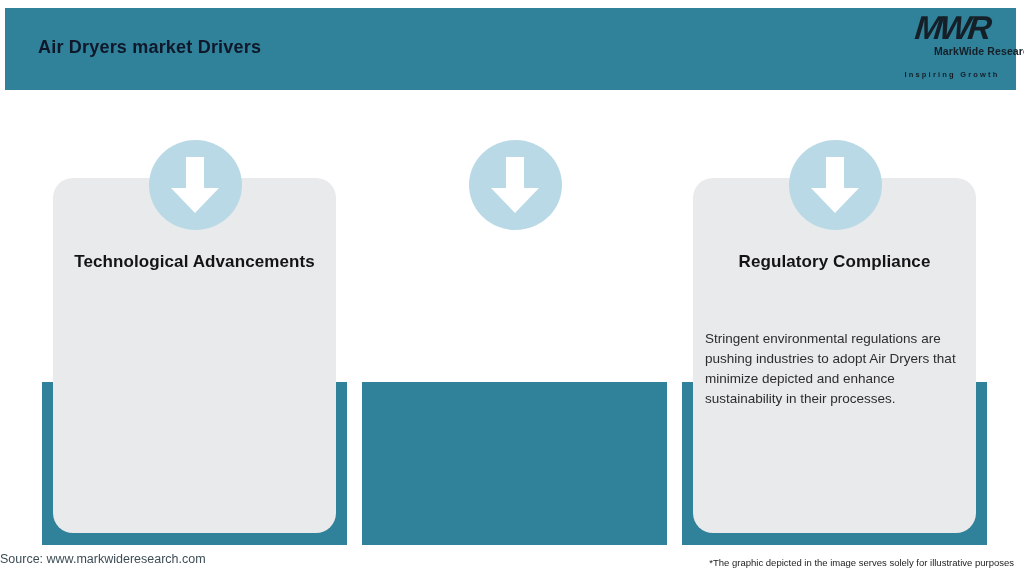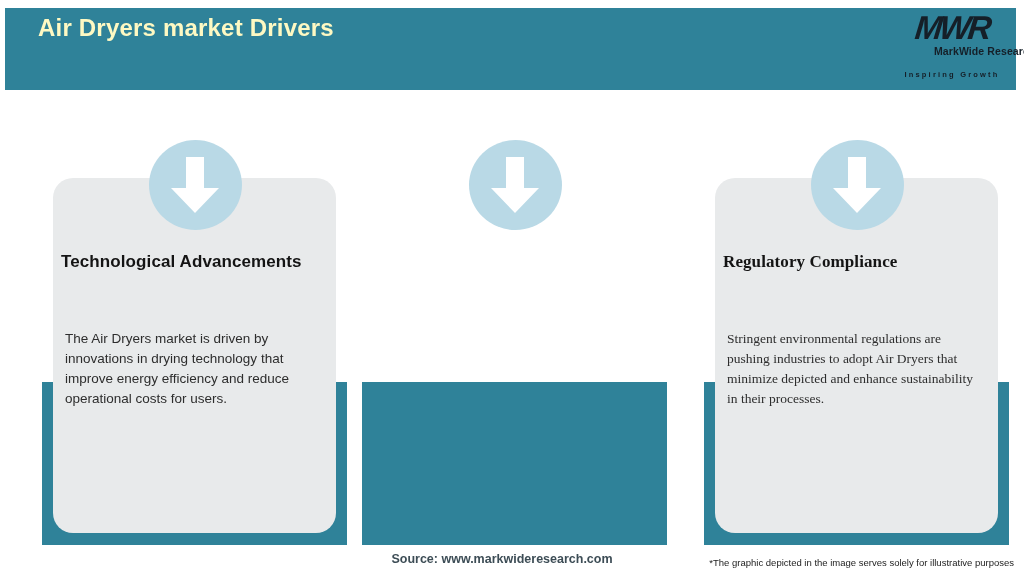--- a/index.html
+++ b/index.html
@@ -26,24 +26,24 @@
   }
   
   .header{
     position:absolute;
     left:5px; top:8px;
     width:1011px; height:82px;
     background:var(--header-teal);
   }
   .page-title{
     position:absolute;
-    left:33px; top:6px;
-    font-size:24px;
+    left:33px; top:29px;
+    font-size:18px;
     font-weight:bold;
-    color:#fef9c3;
+    color:#0f172a;
     letter-spacing:0.2px;
   }
   .logo{
     position:absolute;
     right:14px; top:3px;
     width:100px;
     text-align:center;
     color:var(--logo-dark);
     line-height:1;
   }
@@ -71,38 +71,39 @@
   }
   
   .card-group{
     position:absolute;
     top:140px;
     width:305px;
     height:405px;
   }
   .card-group.g1{left:42px;}
   .card-group.g2{left:362px;}
-  .card-group.g3{left:704px;font-family:Liberation Serif, serif;}
+  .card-group.g3{left:682px;}
   .tray{
     position:absolute;
     left:0; top:242px;
     width:305px; height:163px;
     background:var(--tray-teal);
     z-index:1;
   }
   .card{
     position:absolute;
     left:11px; top:38px;
     width:283px; height:355px;
     background:var(--card-gray);
     border-radius:20px;
     z-index:2;
   }
   .card-title{
     margin:74px 8px 0;
+    text-align:center;
     font-size:17px;
     font-weight:bold;
     color:var(--title-text);
     letter-spacing:0.1px;
   }
   .card-body{
     margin:57px 12px 0 12px;
     font-size:13.5px;
     line-height:20px;
     color:var(--body-text);
@@ -118,23 +119,23 @@
     display:flex;
     align-items:center;
     justify-content:center;
   }
   .arrow-svg{display:block;}
   
   .source-line{
     position:absolute;
     left:0; top:552px;
     width:1004px;
-    text-align:center;
+    text-align:left;
     font-size:12.5px;
-    font-weight:bold;
+    font-weight:normal;
     color:var(--source-text);
   }
   .disclaimer{
     position:absolute;
     right:10px; top:557px;
     font-size:9.5px;
     color:#1c1c1c;
   }
 </style>
 </head>
@@ -148,21 +149,20 @@
       <div class="logo-mark">MWR</div>
       <div class="logo-name">MarkWide Research</div>
       <div class="logo-tagline">Inspiring Growth</div>
     </div>
   </div>
 
   <div class="card-group g1">
     <div class="tray"></div>
     <div class="card">
       <div class="card-title">Technological Advancements</div>
-      <div class="card-body">The Air Dryers market is driven by innovations in drying technology that improve energy efficiency and reduce operational costs for users.</div>
     </div>
     <div class="circle">
       <svg class="arrow-svg" width="48" height="56" viewBox="0 0 48 56">
           <path d="M15 0 H33 V31 H48 L24 56 L0 31 H15 Z" fill="#ffffff"></path>
         </svg>
     </div>
   </div>
 
   <div class="card-group g2">
     <div class="tray"></div>

